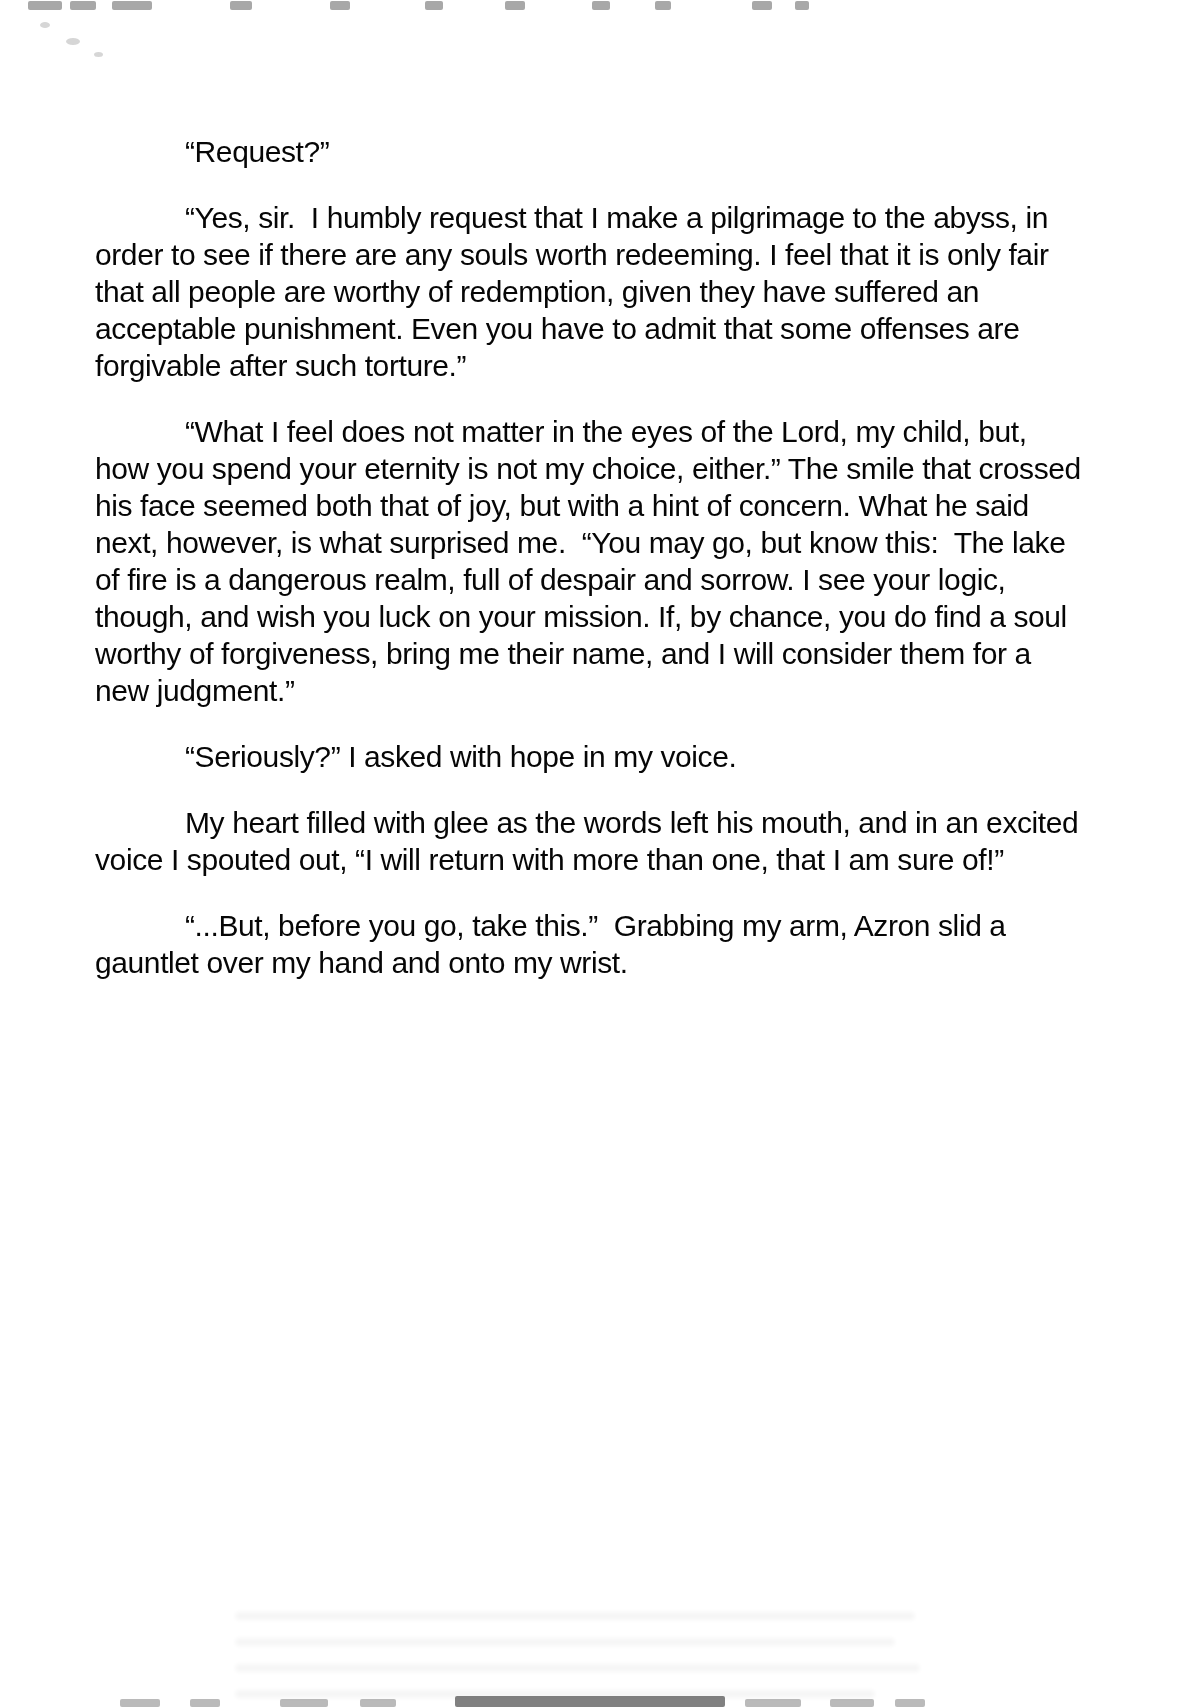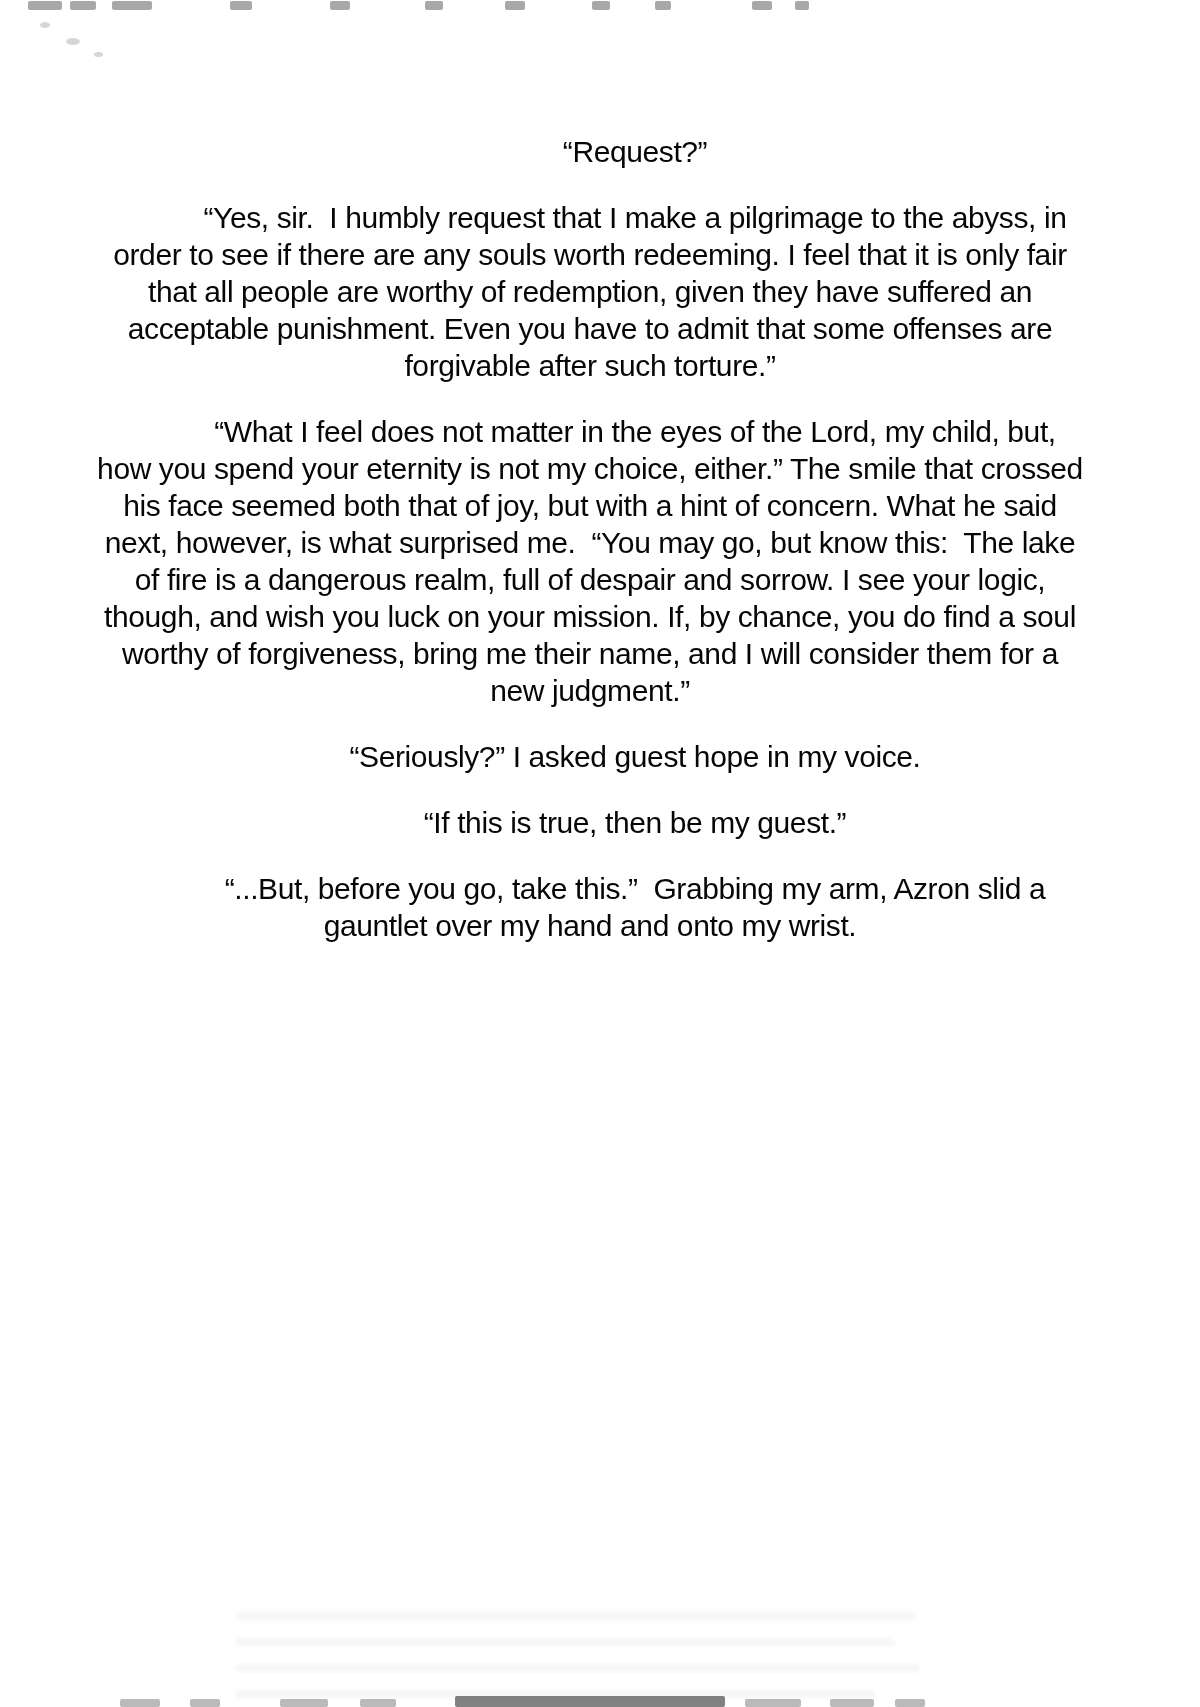--- a/index.html
+++ b/index.html
@@ -21,21 +21,20 @@
     left: 0;
     width: 1200px;
     height: 1707px;
     background: #ffffff;
   }
   .text-column {
     position: absolute;
     top: 133px;
     left: 95px;
     width: 990px;
-    text-align: center;
   }
   .text-column p {
     margin: 0 0 29px 0;
     font-size: 30px;
     line-height: 37px;
     letter-spacing: -0.4px;
     text-indent: 90px;
     white-space: pre-wrap;
     color: #060606;
   }
@@ -74,22 +73,22 @@
   <div class="artifact top-dash" style="left:752px; width:20px;"></div>
   <div class="artifact top-dash" style="left:795px; width:14px;"></div>
   <div class="artifact speck" style="top:22px; left:40px;  width:10px; height:6px;"></div>
   <div class="artifact speck" style="top:38px; left:66px;  width:14px; height:7px;"></div>
   <div class="artifact speck" style="top:52px; left:94px;  width:9px;  height:5px;"></div>
 
   <div class="text-column">
     <p>“Request?”</p>
     <p>“Yes, sir.  I humbly request that I make a pilgrimage to the abyss, in order to see if there are any souls worth redeeming. I feel that it is only fair that all people are worthy of redemption, given they have suffered an acceptable punishment. Even you have to admit that some offenses are forgivable after such torture.”</p>
     <p>“What I feel does not matter in the eyes of the Lord, my child, but, how you spend your eternity is not my choice, either.” The smile that crossed his face seemed both that of joy, but with a hint of concern. What he said next, however, is what surprised me.  “You may go, but know this:  The lake of fire is a dangerous realm, full of despair and sorrow. I see your logic, though, and wish you luck on your mission. If, by chance, you do find a soul worthy of forgiveness, bring me their name, and I will consider them for a new judgment.”</p>
-    <p>“Seriously?” I asked guest hope in my voice.</p>
-    <p>“If this is true, then be my guest.”</p>
+    <p>“Seriously?” I asked with hope in my voice.</p>
+    <p>My heart filled with glee as the words left his mouth, and in an excited voice I spouted out, “I will return with more than one, that I am sure of!”</p>
     <p>“...But, before you go, take this.”  Grabbing my arm, Azron slid a gauntlet over my hand and onto my wrist.</p>
   </div>
 
   <div class="ghost-line" style="top:1612px; left:235px; width:680px;"></div>
   <div class="ghost-line" style="top:1638px; left:235px; width:660px;"></div>
   <div class="ghost-line" style="top:1664px; left:235px; width:685px;"></div>
   <div class="ghost-line" style="top:1690px; left:235px; width:640px;"></div>
 
   <div class="artifact bot-dash" style="left:120px; width:40px;"></div>
   <div class="artifact bot-dash" style="left:190px; width:30px;"></div>

